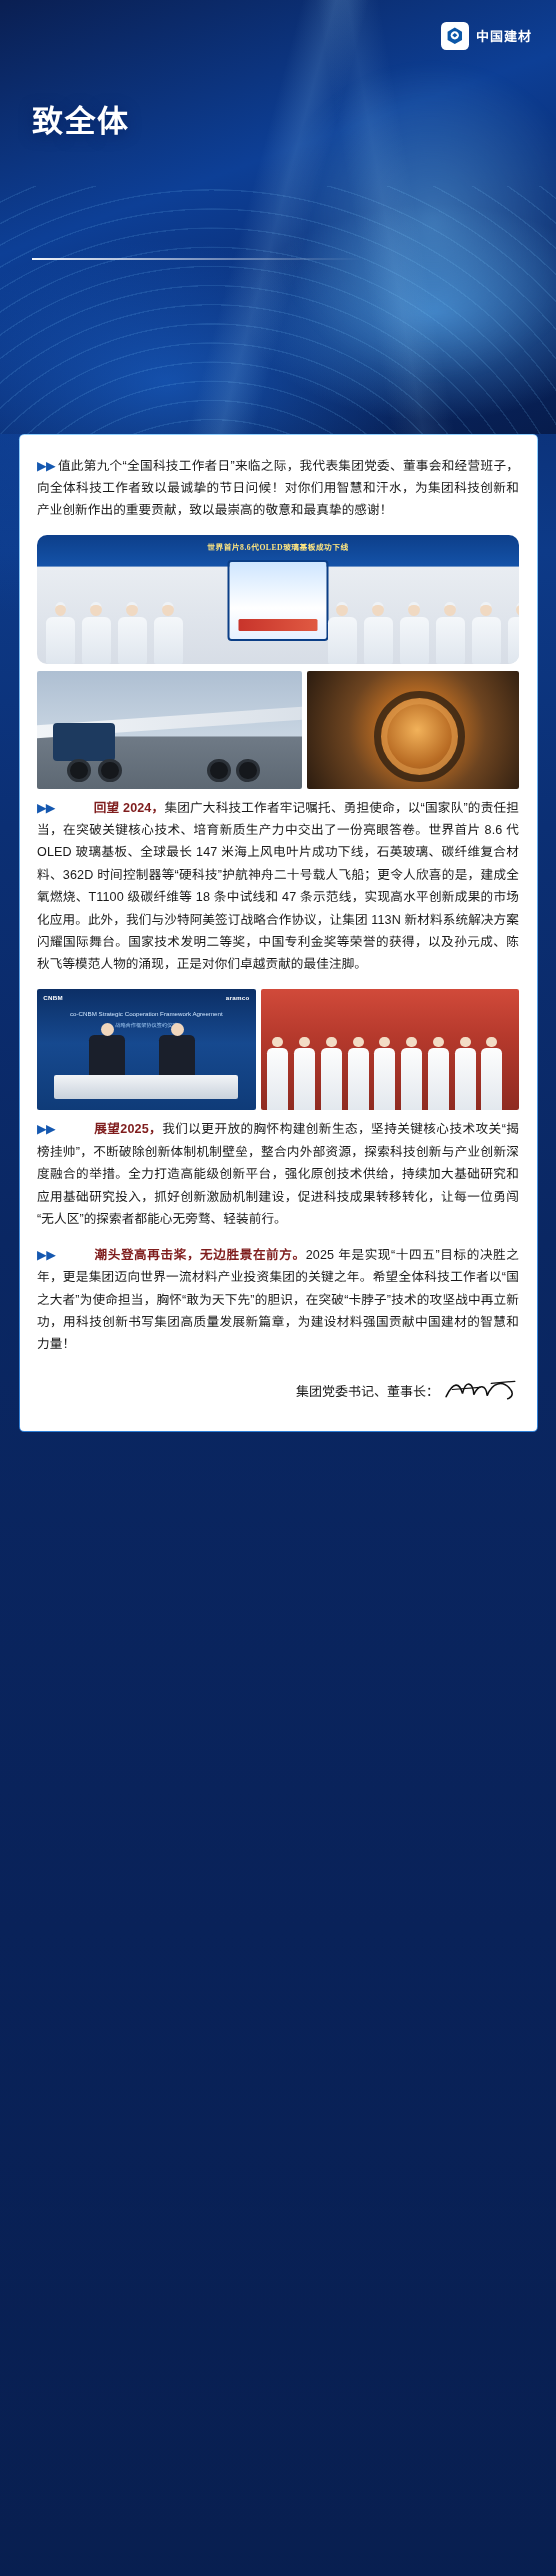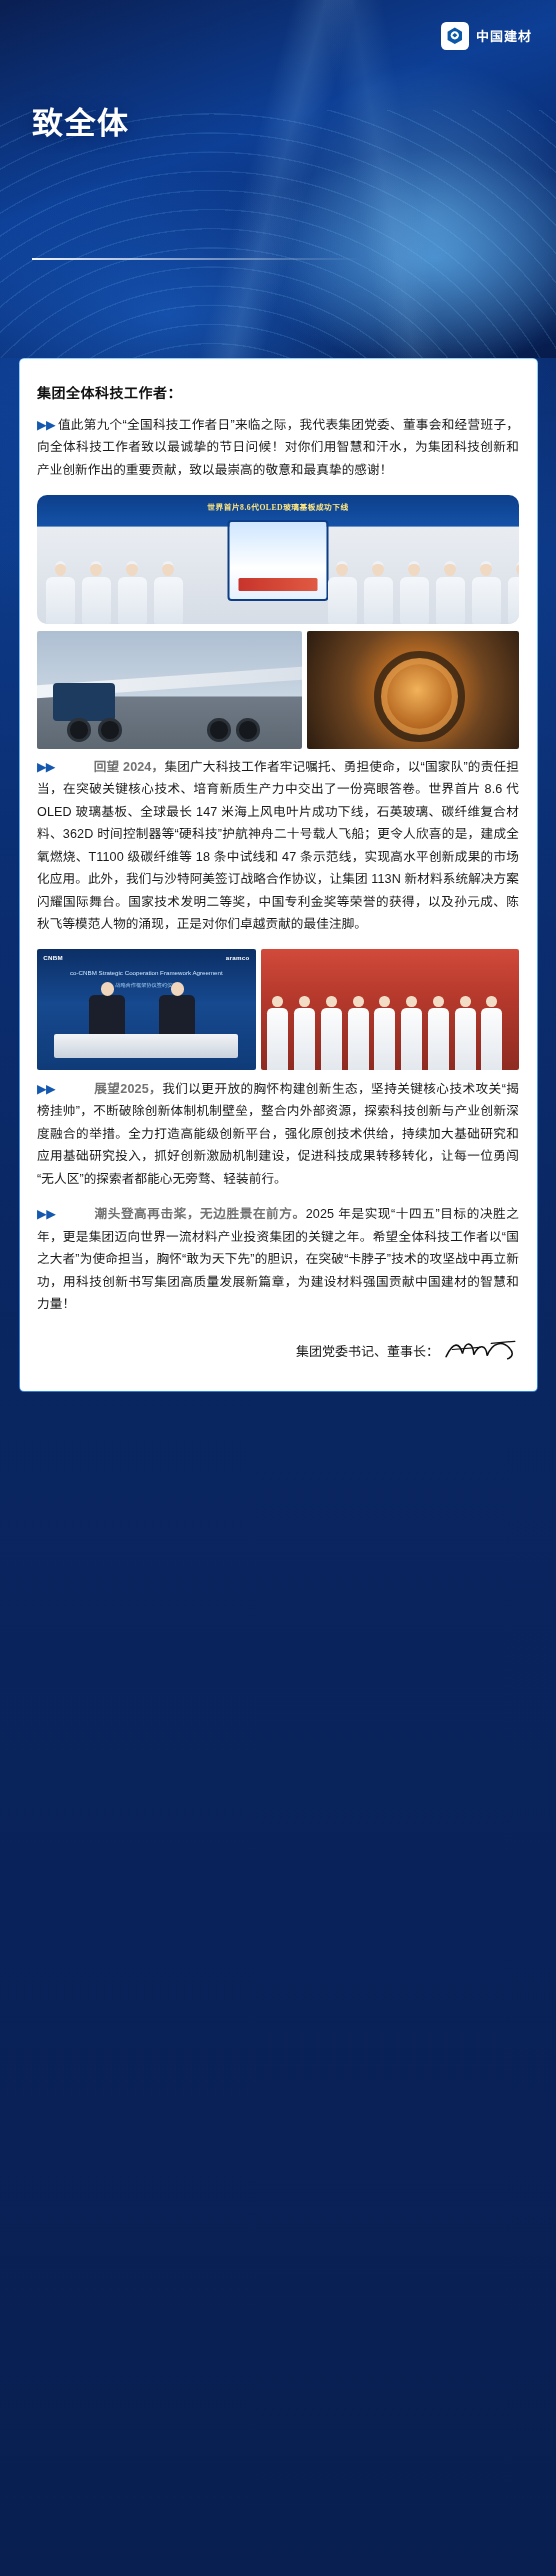--- a/index.html
+++ b/index.html
@@ -13,22 +13,23 @@
     height:2755px;
     overflow:hidden;
     background:
       radial-gradient(ellipse 464px 258px at 55% 155px, rgba(40,130,230,0.55) 0%, rgba(10,40,110,0.0) 70%),
       radial-gradient(ellipse 618px 361px at 20% 361px, rgba(20,90,200,0.45) 0%, rgba(8,25,80,0) 72%),
       linear-gradient(180deg,#071a46 0%,#0a2a6b 10%,#0d3a88 20%,#0b2f74 30%,#0a2763 45%,#092259 70%,#081e4e 100%);
   }
   
   .hero{
     position:relative;
-    height:358px;
+    height:434px;
     overflow:hidden;
+    font-family:Liberation Mono, monospace;
   }
   .hero-bg{
     position:absolute;inset:0;
     background:
       radial-gradient(ellipse 268px 155px at 78% 72%, rgba(90,180,255,0.55), rgba(12,45,120,0) 70%),
       radial-gradient(ellipse 361px 196px at 30% 88%, rgba(30,110,220,0.55), rgba(10,35,100,0) 72%),
       linear-gradient(160deg,#0a1f52 0%,#0d3f96 40%,#0a2f78 62%,#071c4c 100%);
   }
   .hero-rings{
     position:absolute;left:-113px;bottom:-216px;width:773px;height:464px;
@@ -98,21 +99,21 @@
     font-size:12.6px;
     line-height:1.78;
     color:#1a1a1a;
     margin:0 0 13.4px 0;
     text-align:justify;
     letter-spacing:0.1px;
   }
   .mark{
     color:#1558b0;font-weight:bold;letter-spacing:-1px;margin-right:3.1px;
   }
-  .blue{color:#737373;font-weight:bold;padding-left:36px;}
+  .blue{color:#7f1d1d;font-weight:bold;padding-left:36px;}
   .final-line .mark{margin-right:4.1px;}
 
   
   .photo{
     border-radius:10px;overflow:hidden;position:relative;font-family:Liberation Serif, serif;
   }
   .photo-1{height:129px;margin:5.2px 0 7.2px 0;
     background:linear-gradient(180deg,#0d3f8a 0%,#1452a8 24%,#e9edf2 25%,#d7dde6 100%);
   }
   .p1-banner{
@@ -226,21 +227,20 @@
 
     <div class="hero-title">
       <span class="l1">致全体</span>
     </div>
     <div class="hero-underline"></div>
   </div>
 
   <div class="card-wrap">
     <div class="card">
 
-      <div class="greet">集团全体科技工作者：</div>
 
       <p class="para">
         <span class="mark">▶▶</span><span>值此第九个“全国科技工作者日”来临之际，我代表集团党委、董事会和经营班子，向全体科技工作者致以最诚挚的节日问候！对你们用智慧和汗水，为集团科技创新和产业创新作出的重要贡献，致以最崇高的敬意和最真挚的感谢！</span>
       </p>
 
       <div class="photo photo-1">
         <div class="p1-banner">世界首片8.6代OLED玻璃基板成功下线</div>
         <div class="p1-panel">
           <div class="p1-panel-red"></div>
         </div>

